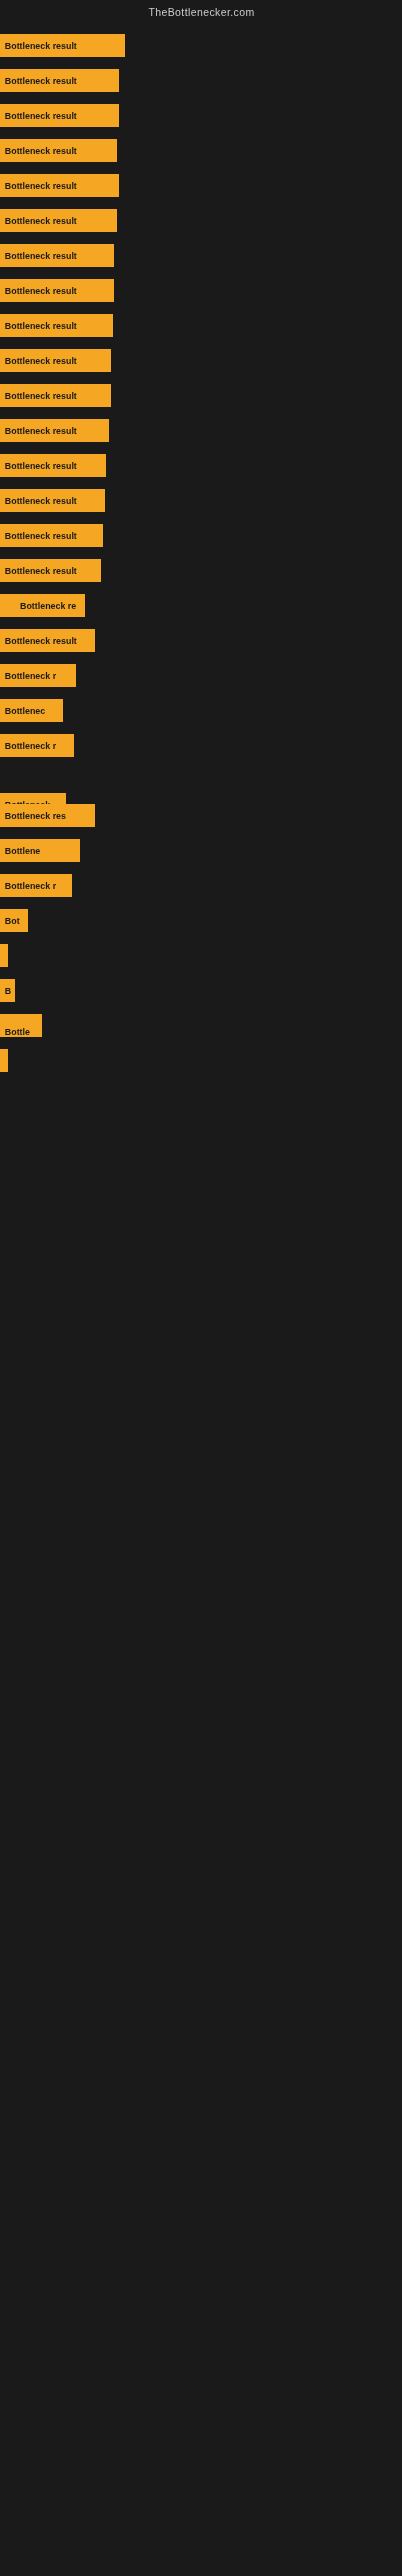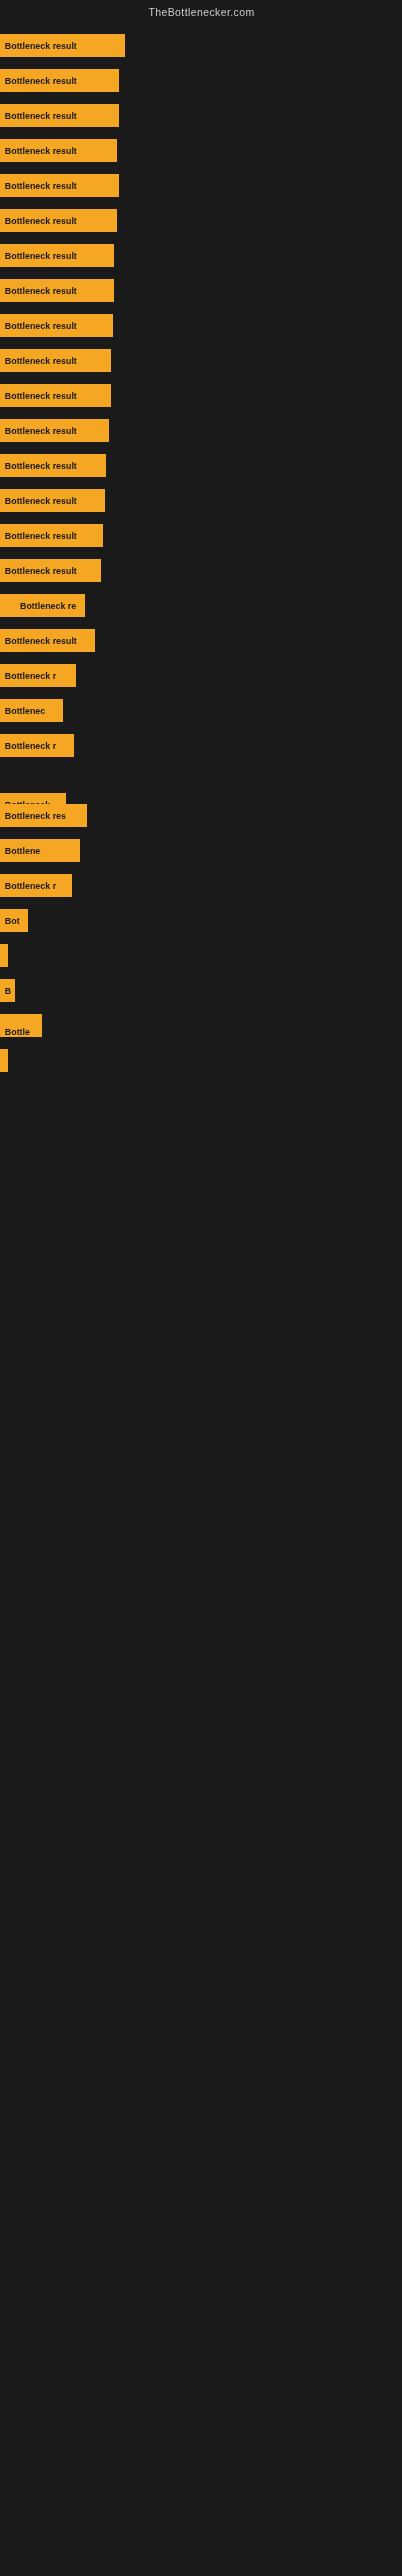--- a/index.html
+++ b/index.html
@@ -168,21 +168,21 @@
       <div class="bar" style="width: 74px;">
         <span class="bar-label">Bottleneck r</span>
       </div>
     </div>
     <div class="bar-row">
       <div class="bar" style="width: 66px; margin-top: 48px;">
         <span class="bar-label">Bottleneck</span>
       </div>
     </div>
     <div class="bar-row">
-      <div class="bar" style="width: 87px;">
+      <div class="bar" style="width: 95px;">
         <span class="bar-label">Bottleneck res</span>
       </div>
     </div>
     <div class="bar-row">
       <div class="bar" style="width: 80px;">
         <span class="bar-label">Bottlene</span>
       </div>
     </div>
     <div class="bar-row">
       <div class="bar" style="width: 72px;">

